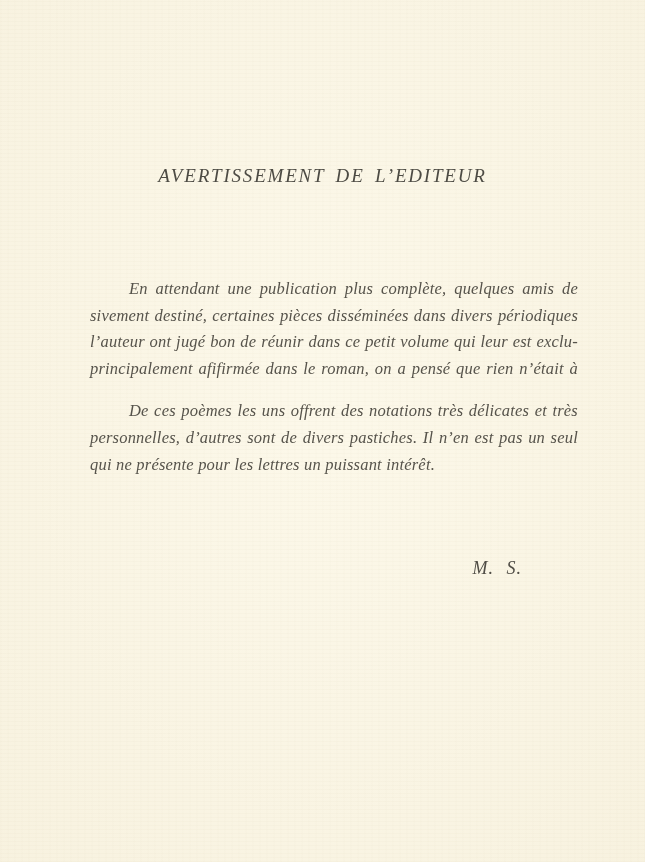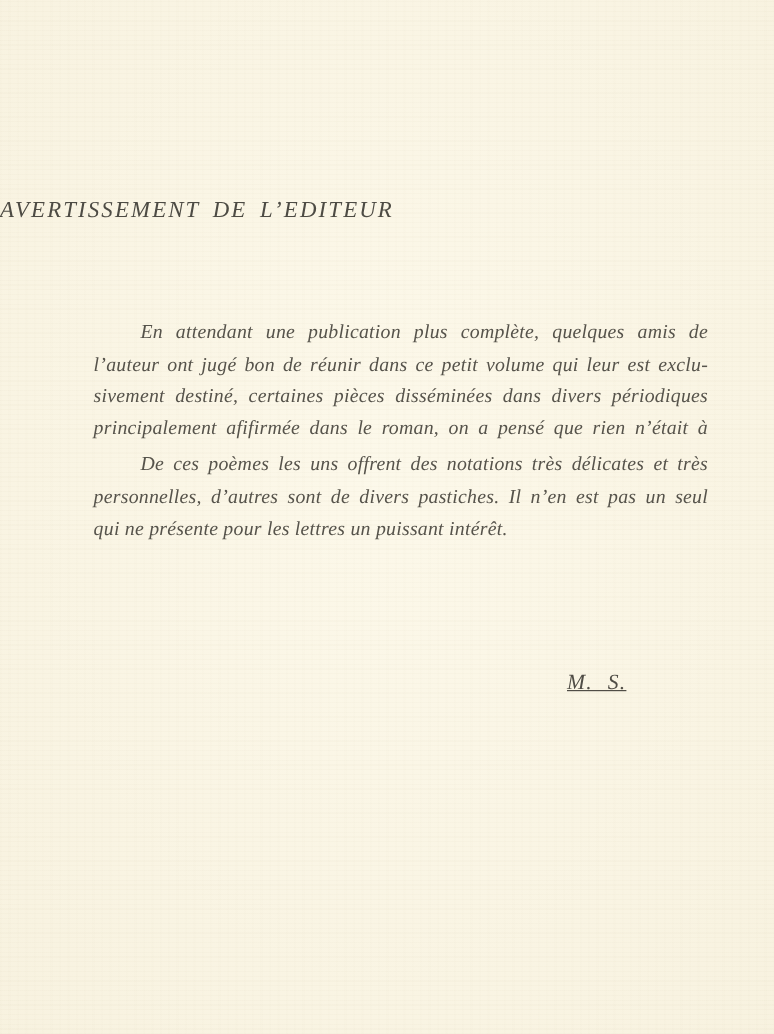--- a/index.html
+++ b/index.html
@@ -24,68 +24,68 @@
     overflow: hidden;
     font-family: "Liberation Serif", "DejaVu Serif", serif;
     color: var(--ink, #56534b);
   }
   .heading {
     position: absolute;
     top: 165px;
     left: 0;
     right: 0;
     margin: 0;
+    text-align: center;
     font-size: 19px;
     font-weight: normal;
     font-style: italic;
     letter-spacing: 1.8px;
     word-spacing: 4px;
     color: #4d4b44;
   }
   .text-block {
     position: absolute;
     top: 260px;
     left: 74px;
     width: 520px;
     font-style: italic;
     font-size: 16.5px;
     line-height: 26.6px;
     letter-spacing: 0.2px;
   }
-  .paragraph { margin: 4px; }
+  .paragraph { margin: 16px; }
   .line {
     text-align: justify;
     text-align-last: justify;
     white-space: normal;
   }
   .line.last { text-align-last: left; }
   .line.first { text-indent: 39px; }
   .signature {
     position: absolute;
     top: 558px;
     right: 123px;
     font-style: italic;
     font-size: 18px;
     word-spacing: 7px;
     letter-spacing: 1px;
     color: #504d46;
-    text-decoration: underline;
   }
 </style>
 </head>
 <body>
 
 <div class="page">
   <h1 class="heading">AVERTISSEMENT DE L’EDITEUR</h1>
 
   <div class="text-block">
       <div class="paragraph">
         <div class="line first">En attendant une publication plus complète, quelques amis de</div>
+        <div class="line">sivement destiné, certaines pièces disséminées dans divers périodiques</div>
         <div class="line">l’auteur ont jugé bon de réunir dans ce petit volume qui leur est exclu-</div>
-        <div class="line">sivement destiné, certaines pièces disséminées dans divers périodiques</div>
         <div class="line">principalement afifirmée dans le roman, on a pensé que rien n’était à</div>
       </div>
       <div class="paragraph">
         <div class="line first">De ces poèmes les uns offrent des notations très délicates et très</div>
         <div class="line">personnelles, d’autres sont de divers pastiches. Il n’en est pas un seul</div>
         <div class="line last">qui ne présente pour les lettres un puissant intérêt.</div>
       </div>
     </div>
 
   <div class="signature">M.  S.</div>

